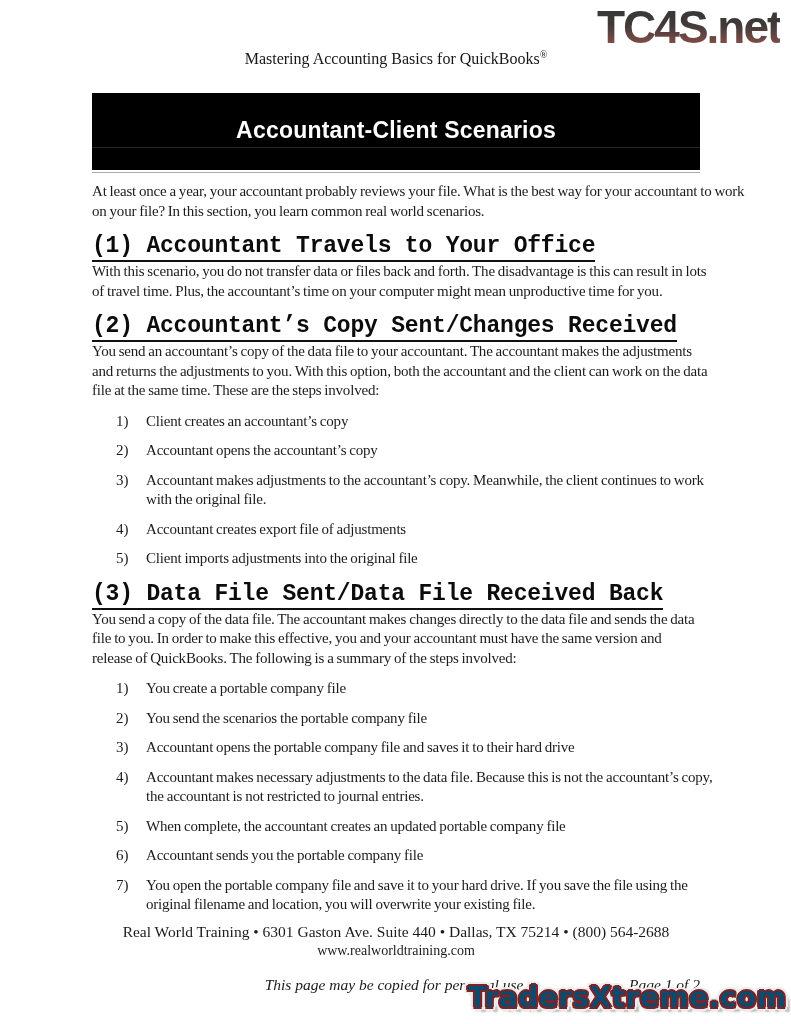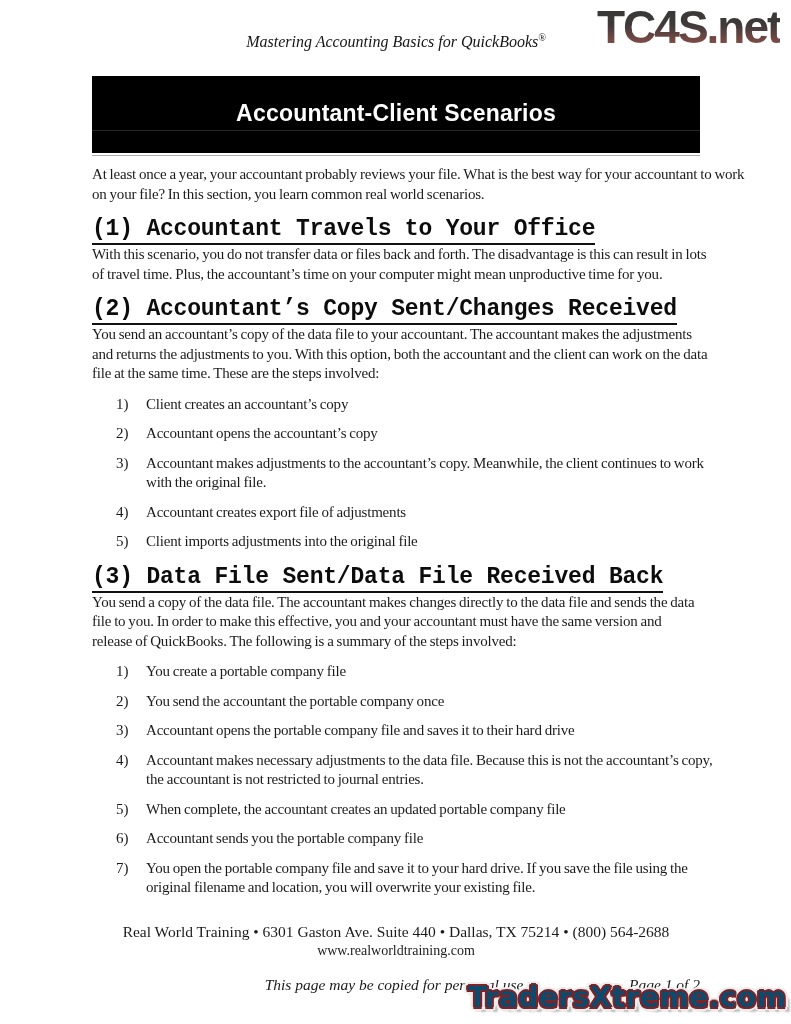--- a/index.html
+++ b/index.html
@@ -5,21 +5,21 @@
   html,body{margin:0;padding:0;background:#e9e9e9;}
   .page{
     position:relative;width:791px;height:1024px;background:#ffffff;
     overflow:hidden;font-family:"Liberation Serif",serif;color:#1b1b1b;
     margin:0 auto;
   }
   .content{margin:0 91px 0 92px;}
 
   
   .doc-header{
-    padding-top:31px;text-align:center;font-size:16px;line-height:21px;color:#161616;font-style:italic;
+    padding-top:48px;text-align:center;font-size:16px;line-height:21px;color:#161616;
   }
   .doc-header sup{font-size:10px;vertical-align:super;line-height:0;}
 
   
   .banner{
     position:relative;margin-top:24px;height:77px;background:#000000;
   }
   .banner-title{
     display:block;text-align:center;padding-top:24px;
     font-family:"Liberation Sans",sans-serif;font-weight:700;font-size:23px;
@@ -158,21 +158,21 @@
 file to you. In order to make this effective, you and your accountant must have the same version and
 release of QuickBooks. The following is a summary of the steps involved:</p>
 
     <div class="steps">
       <div class="step">
         <span class="step-num">1)</span>
         <span class="step-text">You create a portable company file</span>
       </div>
       <div class="step">
         <span class="step-num">2)</span>
-        <span class="step-text">You send the accountant the portable company once</span>
+        <span class="step-text">You send the scenarios the portable company file</span>
       </div>
       <div class="step">
         <span class="step-num">3)</span>
         <span class="step-text">Accountant opens the portable company file and saves it to their hard drive</span>
       </div>
       <div class="step">
         <span class="step-num">4)</span>
         <span class="step-text">Accountant makes necessary adjustments to the data file. Because this is not the accountant’s copy,
 the accountant is not restricted to journal entries.</span>
       </div>

